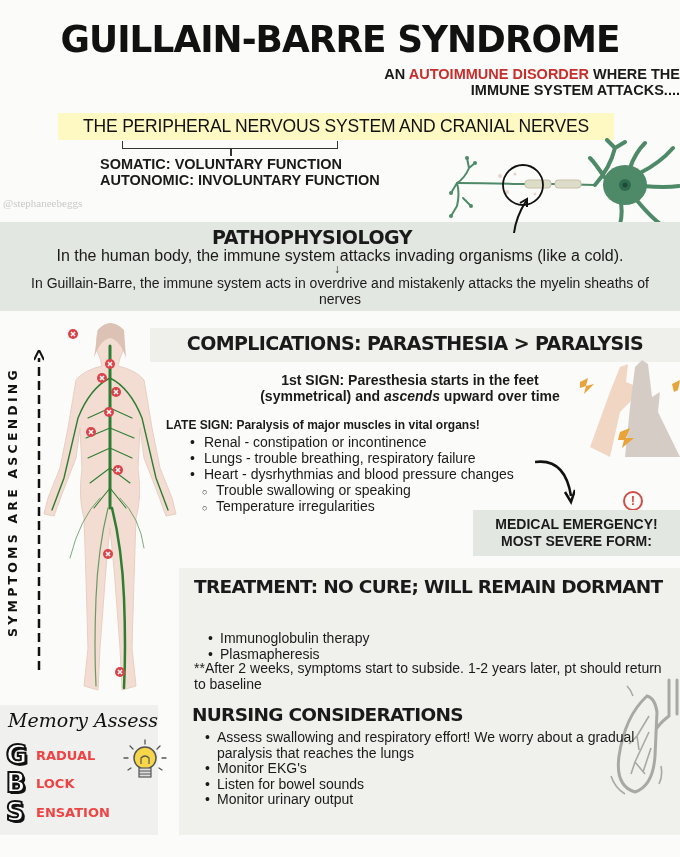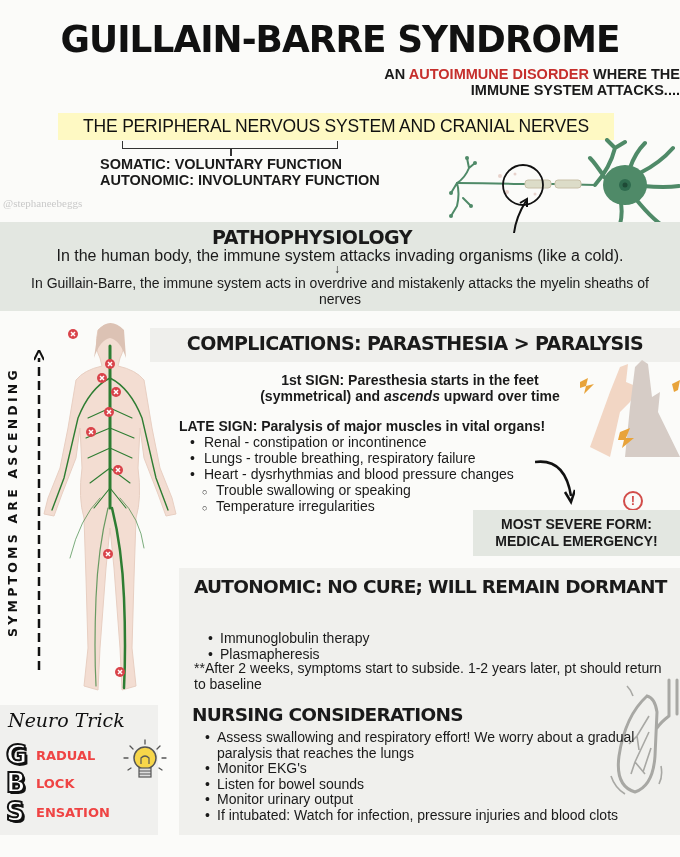--- a/index.html
+++ b/index.html
@@ -33,21 +33,21 @@
   
   #body-fig { left: 40px; top: 318px; width: 140px; height: 382px; }
   #asc-text { left: 4px; top: 348px; width: 22px; height: 306px; }
   #asc-label { position: absolute; left: -143px; top: 145px; width: 306px; height: 18px; transform: rotate(-90deg); text-align: center; font-family: "DejaVu Sans", sans-serif; font-weight: 700; font-size: 12.5px; letter-spacing: 3.2px; color: #111; white-space: nowrap; }
   #asc-arrow { left: 34px; top: 350px; width: 10px; height: 322px; }
 
   
   #comp-box { left: 150px; top: 328px; width: 530px; height: 34px; background: #efefec; }
   #comp-title { left: 150px; width: 530px; top: 332px; text-align: center; font-family: "DejaVu Sans", sans-serif; font-weight: 900; font-size: 19px; letter-spacing: -0.6px; }
   #first-sign { left: 230px; width: 360px; top: 372px; text-align: center; font-weight: 700; font-size: 14px; line-height: 16px; }
-  #late-sign { left: 179px; top: 418px; font-weight: 700; font-size: 14px; }
+  #late-sign { left: 166px; top: 418px; font-weight: 700; font-size: 12px; }
   #late-list { left: 190px; top: 434px; font-size: 14px; line-height: 16px; }
   #late-list li { list-style: none; padding-left: 14px; position: relative; }
   #late-list li::before { content: "•"; position: absolute; left: 0; }
   #late-list .sub { padding-left: 26px; }
   #late-list .sub::before { content: "○"; left: 12px; font-size: 9px; top: 2px; }
 
   #hands { left: 580px; top: 352px; width: 100px; height: 110px; }
   #curve-arrow { left: 535px; top: 456px; width: 40px; height: 50px; }
   #alert-icon { left: 623px; top: 491px; width: 20px; height: 20px; border: 2px solid #d24d4a; border-radius: 50%; color: #d24d4a; font-weight: 700; font-size: 13px; text-align: center; line-height: 16px; }
   #severe-box { left: 473px; top: 510px; width: 207px; height: 46px; background: #e3e7e1; text-align: center; font-weight: 700; font-size: 14px; line-height: 17px; padding-top: 6px; }
@@ -199,55 +199,54 @@
     <path d="M40 80 L50 76 L46 86 L54 86 L42 96 L44 88 L38 88 Z"></path>
   </g>
 </svg>
 
 <svg id="curve-arrow" class="abs" viewBox="0 0 40 50">
   <path d="M0 6 Q30 2 36 40" stroke="#111" stroke-width="2.5" fill="none"></path>
   <path d="M30 36 L36 46 L40 34" stroke="#111" stroke-width="2.5" fill="none"></path>
 </svg>
 <div id="alert-icon" class="abs">!</div>
 <div id="severe-box" class="abs">
+  <div>MEDICAL EMERGENCY!</div>
   <div>MOST SEVERE FORM:</div>
-  <div>MEDICAL EMERGENCY!</div>
 </div>
 
 <div id="treat-panel" class="abs"></div>
 <svg id="lung" class="abs" viewBox="0 0 75 130">
   <g stroke="#a8a8a4" fill="none" stroke-width="3" stroke-linecap="round">
     <path d="M42 20 Q20 40 14 80 Q10 110 30 116 Q48 110 50 80 L52 36 Q50 22 42 20 Z"></path>
     <path d="M64 4 L64 40 M72 4 L72 38 M64 40 Q56 46 52 52"></path>
   </g>
   <g stroke="#a8a8a4" fill="none" stroke-width="1.6">
     <path d="M44 40 L32 60 L24 68 M32 60 L34 74 M44 56 L30 86 L26 98 M30 86 L40 98 M46 72 L38 96"></path>
     <path d="M6 100 Q10 112 20 118 M56 90 Q58 100 54 108 M22 10 Q26 14 28 20"></path>
   </g>
 </svg>
-<div id="treat-title" class="abs">AUTONOMIC: NO CURE; WILL REMAIN DORMANT</div>
+<div id="treat-title" class="abs">TREATMENT: NO CURE; WILL REMAIN DORMANT</div>
 <div id="goal" class="abs">
 </div>
 <ul id="treat-list" class="abs">
   <li>Immunoglobulin therapy</li>
   <li>Plasmapheresis</li>
 </ul>
 <div id="treat-note" class="abs">**After 2 weeks, symptoms start to subside. 1-2 years later, pt should return to baseline</div>
 
 <div id="nurse-title" class="abs">NURSING CONSIDERATIONS</div>
 <ul id="nurse-list" class="abs">
   <li>Assess swallowing and respiratory effort! We worry about a gradual paralysis that reaches the lungs</li>
   <li>Monitor EKG's</li>
   <li>Listen for bowel sounds</li>
   <li>Monitor urinary output</li>
-  <li>If intubated: Watch for infection, pressure injuries and blood clots</li>
 </ul>
 
 <div id="mem-box" class="abs"></div>
-<div id="mem-title" class="abs">Neuro Trick</div>
+<div id="mem-title" class="abs">Memory Assess</div>
 <div class="abs mem-row" style="top:742px">
   <span class="mem-letter">G</span>
   <span class="mem-word">RADUAL</span>
 </div>
 <div class="abs mem-row" style="top:770px">
   <span class="mem-letter">B</span>
   <span class="mem-word">LOCK</span>
 </div>
 <div class="abs mem-row" style="top:799px">
   <span class="mem-letter">S</span>

